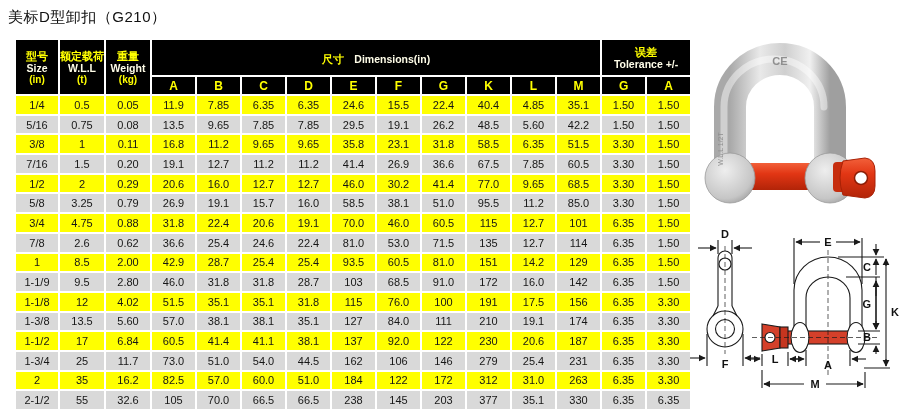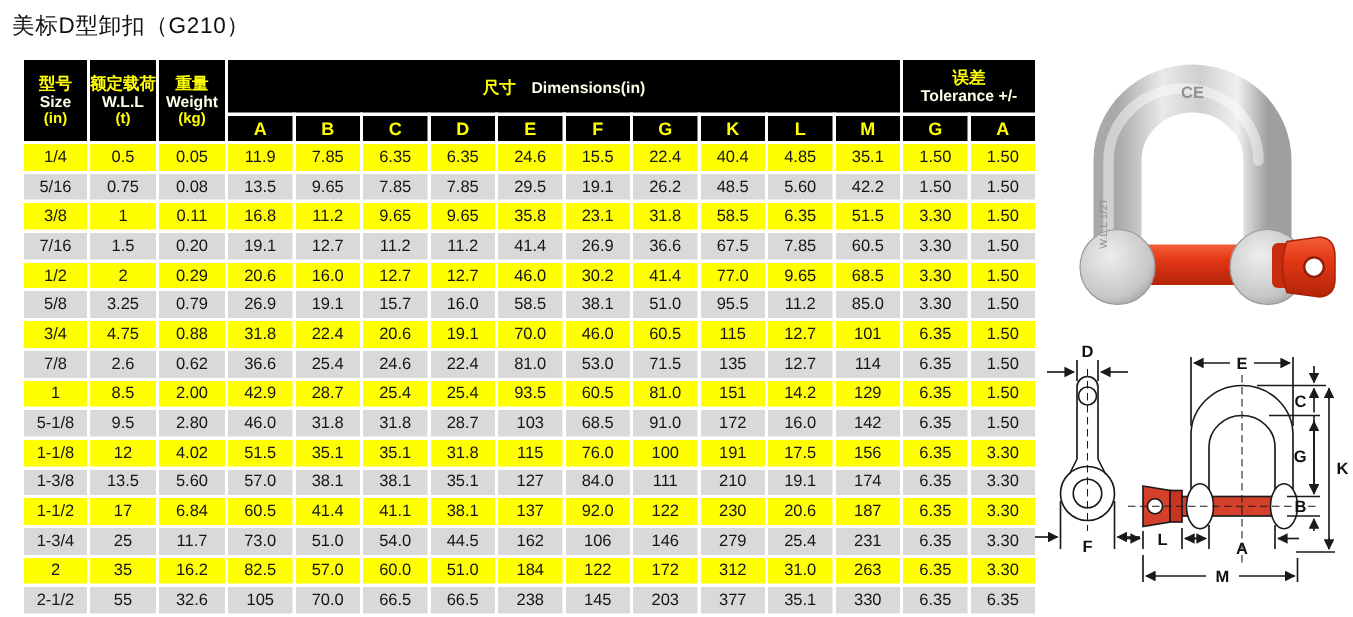--- a/index.html
+++ b/index.html
@@ -23,21 +23,21 @@
   thead th { background:#000000; font-weight:bold; }
   .h-main { height:37px; }
   .h-zh   { font-size:11px; color:#ffff00; line-height:12px; }
   .h-en   { font-size:10.5px; color:#fffde8; line-height:12px; font-weight:bold; }
   .h-unit { font-size:10px; color:#ffff00; line-height:11px; font-weight:bold; }
   .dims-head .h-zh, .dims-head .h-en { display:inline; padding:0 3px;text-align:right; }
   .letters th { height:19px; font-size:12px; color:#ffff00; }
   tbody td { height:19.7px; font-size:11px; color:#161616; }
   tr.row-yellow td { background:#ffff00; }
   tr.row-gray td   { background:#d9d9d9; }
-  .photo   { position:absolute; left:698px; top:31px;  width:194px; height:195px;text-align:right; }
+  .photo   { position:absolute; left:683px; top:31px;  width:194px; height:195px;text-align:right; }
   .drawing { position:absolute; left:688px; top:226px; width:214px; height:184px; }
   svg { display:block; width:100%; height:100%; }
   .dimlbl { font-family:"Liberation Sans",sans-serif; font-size:11px; font-weight:bold; fill:#111; }
   .engrave { font-family:"Liberation Sans",sans-serif; fill:#8f8f8f; }
 </style>
 </head>
 <body>
 
 <div class="title">美标D型卸扣（G210）</div>
 
@@ -248,21 +248,21 @@
         <td>93.5</td>
         <td>60.5</td>
         <td>81.0</td>
         <td>151</td>
         <td>14.2</td>
         <td>129</td>
         <td>6.35</td>
         <td>1.50</td>
       </tr>
       <tr class="row-gray">
-        <td>5-1/8</td>
+        <td>1-1/9</td>
         <td>9.5</td>
         <td>2.80</td>
         <td>46.0</td>
         <td>31.8</td>
         <td>31.8</td>
         <td>28.7</td>
         <td>103</td>
         <td>68.5</td>
         <td>91.0</td>
         <td>172</td>

